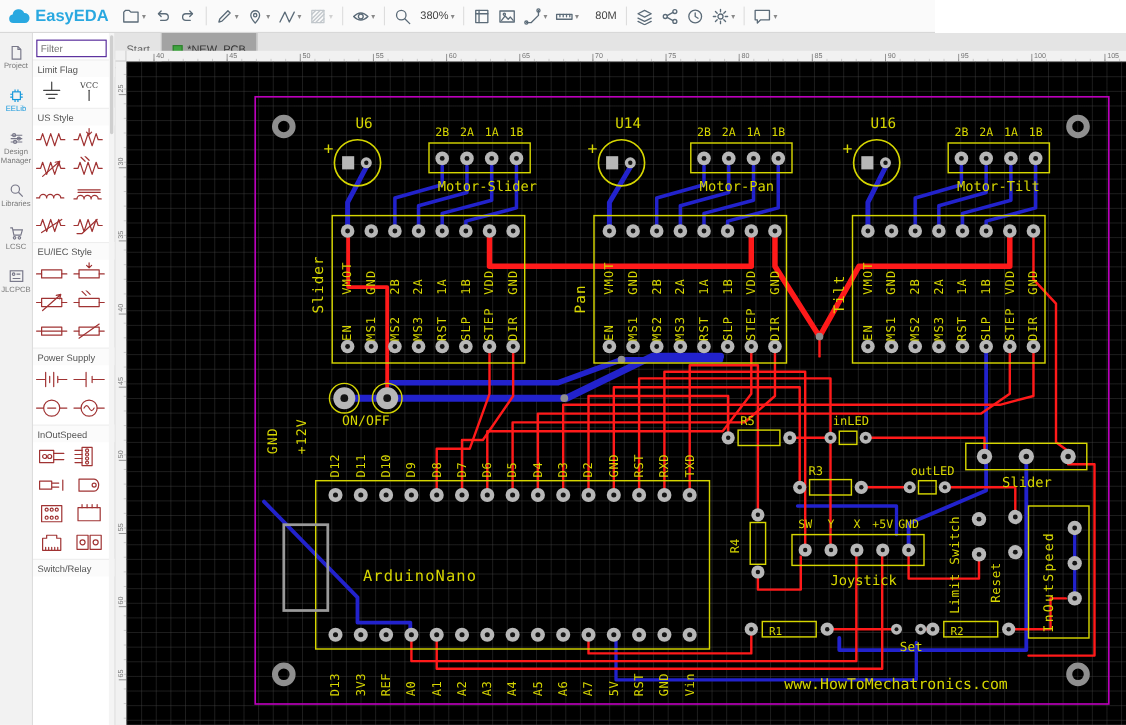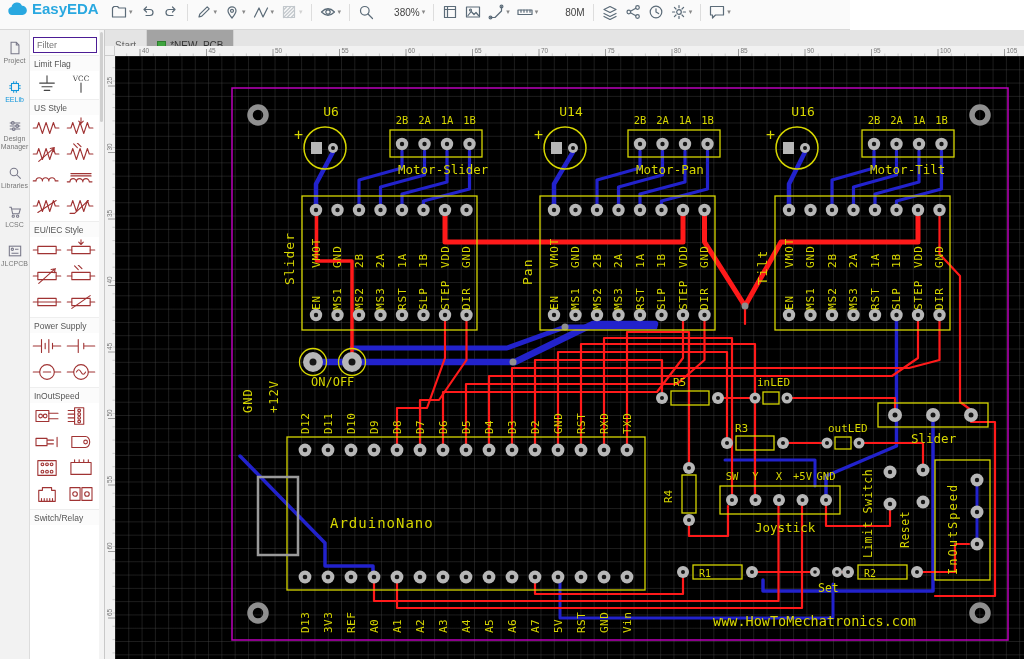--- a/index.html
+++ b/index.html
@@ -1,25 +1,25 @@
 <!DOCTYPE html>
 <html><head>
 <meta charset="utf-8">
 <style>
   *{margin:0;padding:0;box-sizing:border-box}
   html,body{width:1024px;height:659px;overflow:hidden;font-family:"Liberation Sans",sans-serif;background:#fff}
   
-  .toolbar{position:absolute;left:0;top:0;width:850px;height:30px;background:#fafafa;border-bottom:1px solid #d8d8d8;display:flex;align-items:flex-start;padding:0 6px}
+  .toolbar{position:absolute;left:0;top:0;width:850px;height:30px;background:#fafafa;border-bottom:1px solid #d8d8d8;display:flex;align-items:center;padding:0 6px}
   .brand{display:flex;align-items:center;gap:4px;width:102px;flex:none}
   .brand-name{color:#29a8e0;font-weight:bold;font-size:15px}
   .tb-buttons{display:flex;align-items:center;gap:1px}
   .tbtn{display:flex;align-items:center;height:24px;padding:0 3px;border-radius:3px;cursor:pointer}
   .tbtn svg{width:16px;height:16px;stroke:#5b6b78;fill:none;stroke-width:1.2;stroke-linecap:round;stroke-linejoin:round}
   .tbtn.disabled{opacity:.35}
-  .tbtxt{font-size:10px;color:#444;margin-left:20px}
+  .tbtxt{font-size:10px;color:#444;margin-left:8px}
   .caret{font-size:7px;color:#888;margin-left:2px}
   .tsep{width:1px;height:17px;background:#ddd;margin:0 4px}
   
   .side-tabs{position:absolute;left:0;top:30px;width:30px;height:629px;background:#f2f2f2;border-right:1px solid #ddd;display:flex;flex-direction:column;align-items:center;padding-top:8px;gap:9px}
   .side-tab{width:30px;text-align:center;color:#777;font-size:7px;line-height:1.15;cursor:pointer;padding:3px 1px}
   .side-tab svg{width:14px;height:14px;stroke:#778;fill:none;stroke-width:1.2;display:block;margin:0 auto 2px}
   .side-tab.active{color:#1296db}
   .side-tab.active svg{stroke:#1296db}
   
   .eelib{position:absolute;left:30px;top:30px;width:75px;height:629px;background:#fff;border-right:1px solid #c9c9c9}

